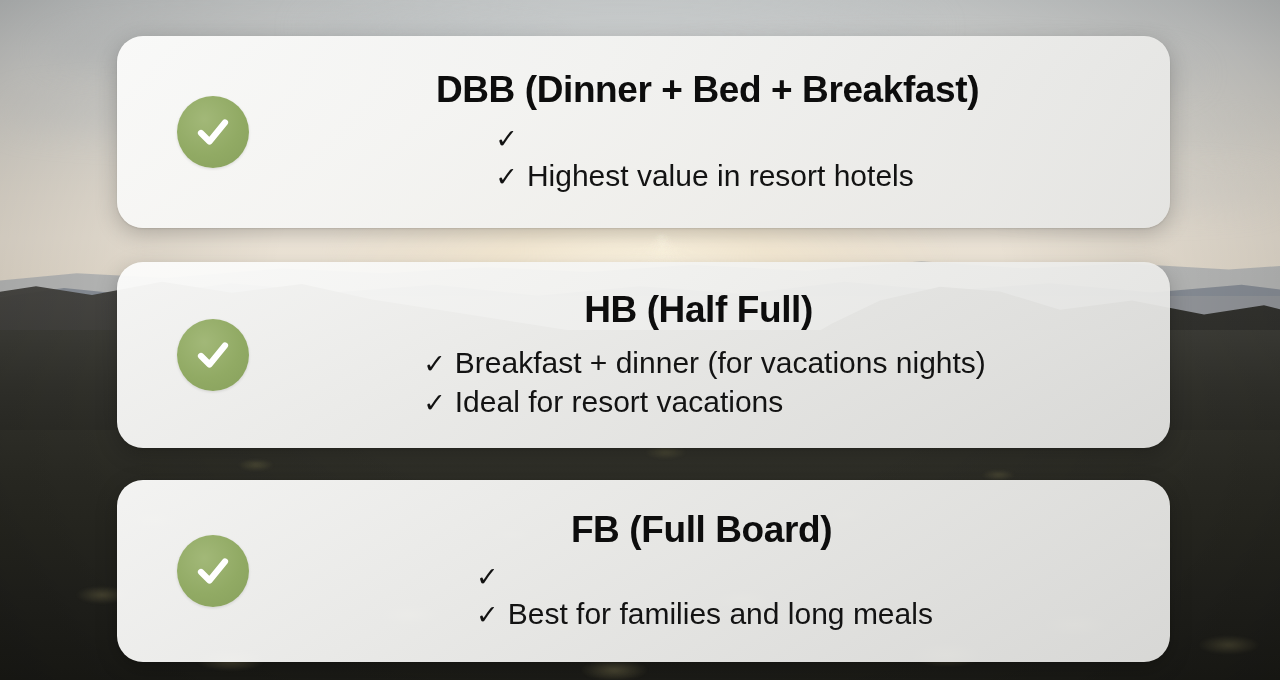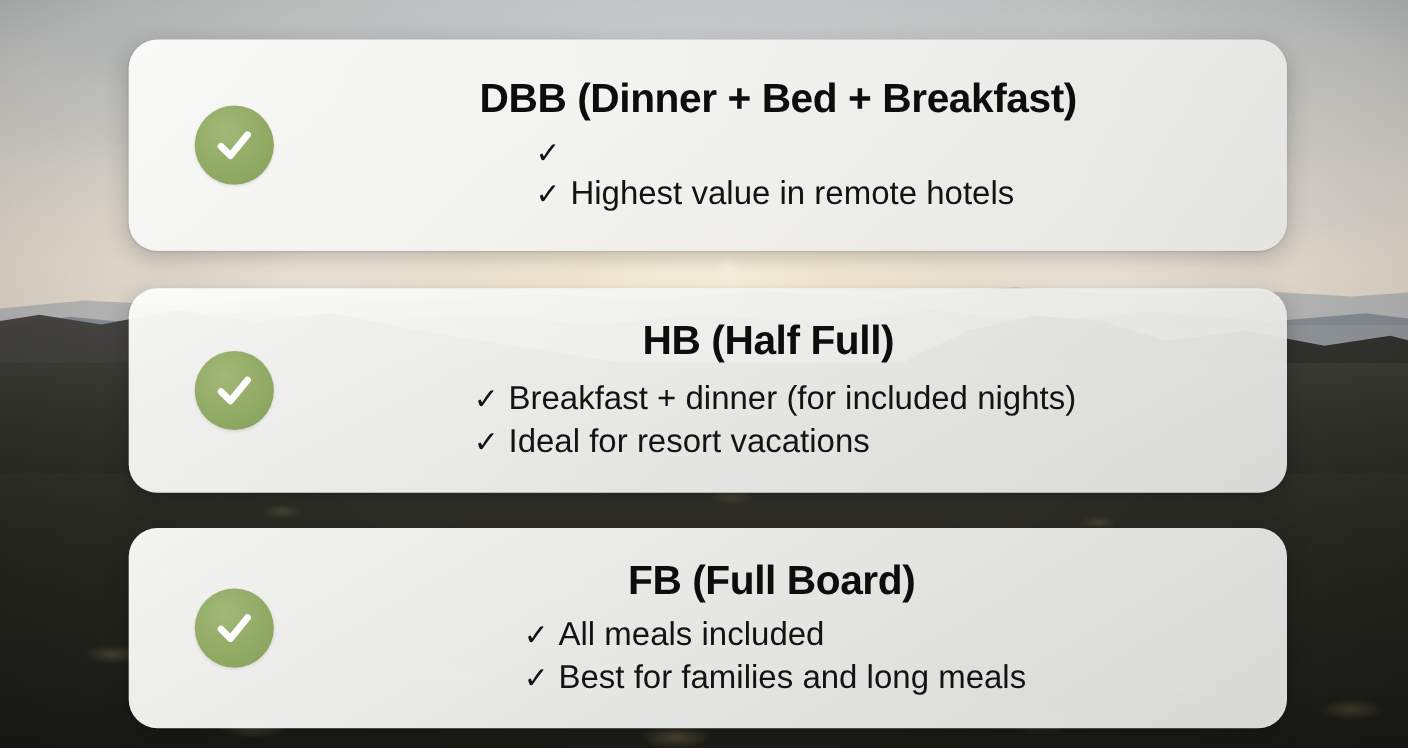--- a/index.html
+++ b/index.html
@@ -286,40 +286,40 @@
       </div>
     </div>
     <div class="content">
       <div class="card-title">DBB (Dinner + Bed + Breakfast)</div>
       <ul class="bullets">
         <li class="bullet">
           <span class="tick">✓</span>
         </li>
         <li class="bullet">
           <span class="tick">✓</span>
-          <span>Highest value in remote hotels</span>
+          <span>Highest value in resort hotels</span>
         </li>
       </ul>
     </div>
   </div>
 
   <div class="card card-2">
     <div class="badge-col">
       <div class="badge">
         <svg width="44" height="44" viewBox="0 0 44 44" aria-hidden="true">
           <path d="M10 23 L18.5 31.5 L34 12.5" fill="none" stroke="#ffffff" stroke-width="6.2" stroke-linecap="round" stroke-linejoin="round"></path>
         </svg>
       </div>
     </div>
     <div class="content">
       <div class="card-title">HB (Half Full)</div>
       <ul class="bullets">
         <li class="bullet">
           <span class="tick">✓</span>
-          <span>Breakfast + dinner (for included nights)</span>
+          <span>Breakfast + dinner (for vacations nights)</span>
         </li>
         <li class="bullet">
           <span class="tick">✓</span>
           <span>Ideal for resort vacations</span>
         </li>
       </ul>
     </div>
   </div>
 
   <div class="card card-3">
@@ -328,21 +328,20 @@
         <svg width="44" height="44" viewBox="0 0 44 44" aria-hidden="true">
           <path d="M10 23 L18.5 31.5 L34 12.5" fill="none" stroke="#ffffff" stroke-width="6.2" stroke-linecap="round" stroke-linejoin="round"></path>
         </svg>
       </div>
     </div>
     <div class="content">
       <div class="card-title">FB (Full Board)</div>
       <ul class="bullets">
         <li class="bullet">
           <span class="tick">✓</span>
-          <span>All meals included</span>
         </li>
         <li class="bullet">
           <span class="tick">✓</span>
           <span>Best for families and long meals</span>
         </li>
       </ul>
     </div>
   </div>
 
 </div>

